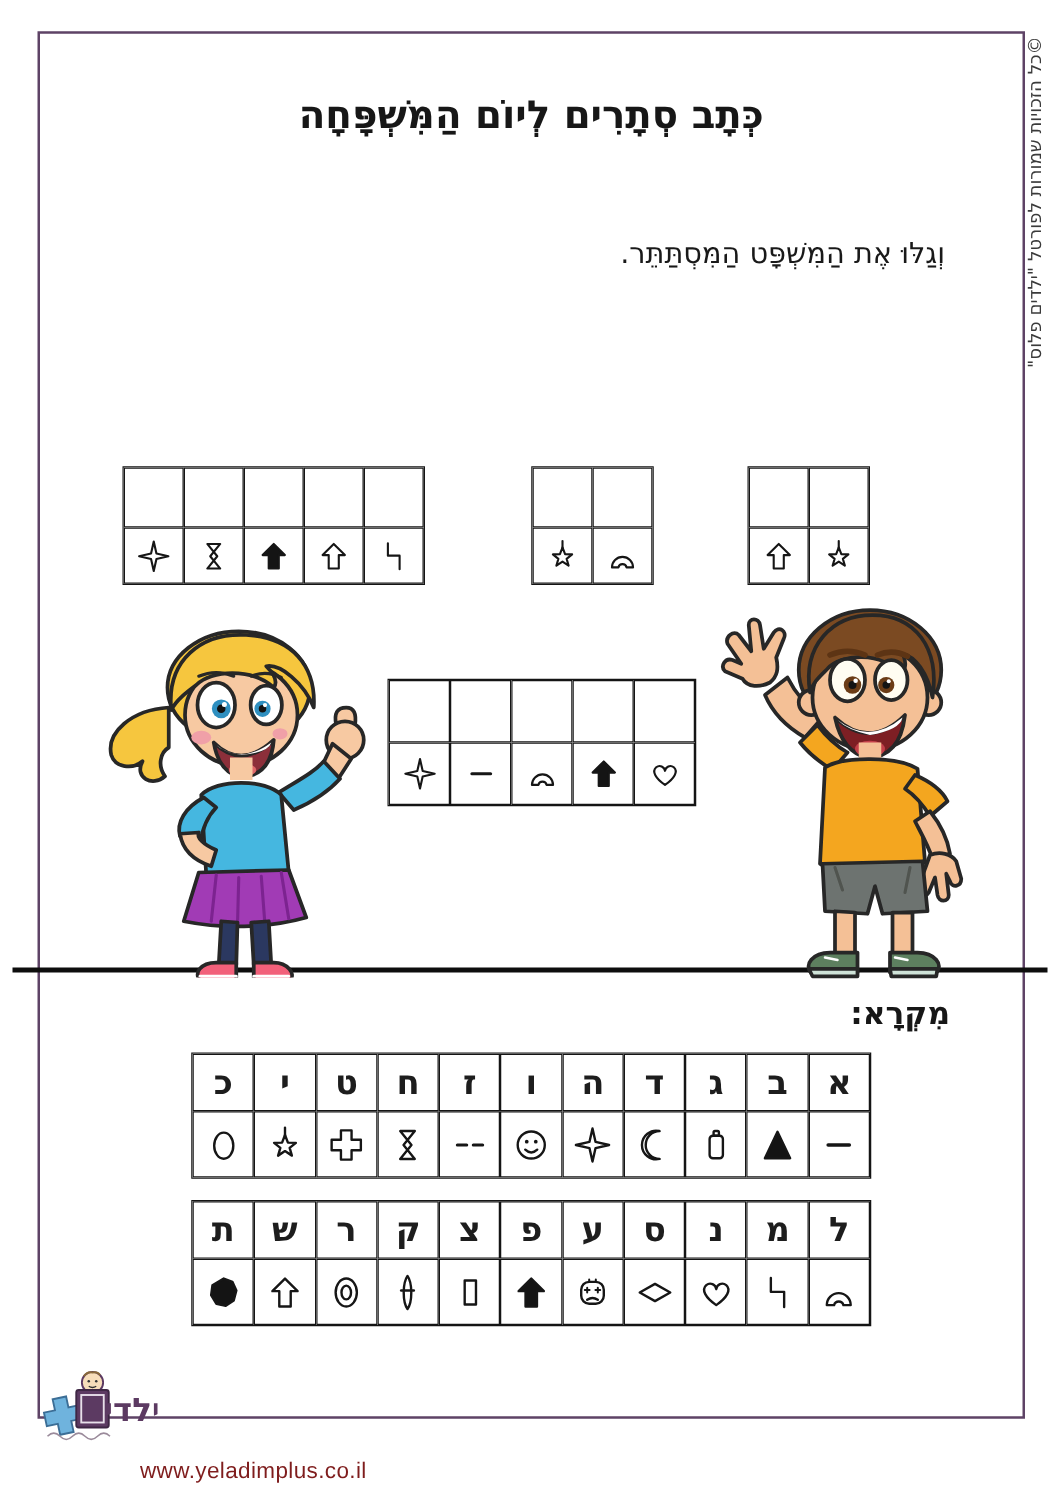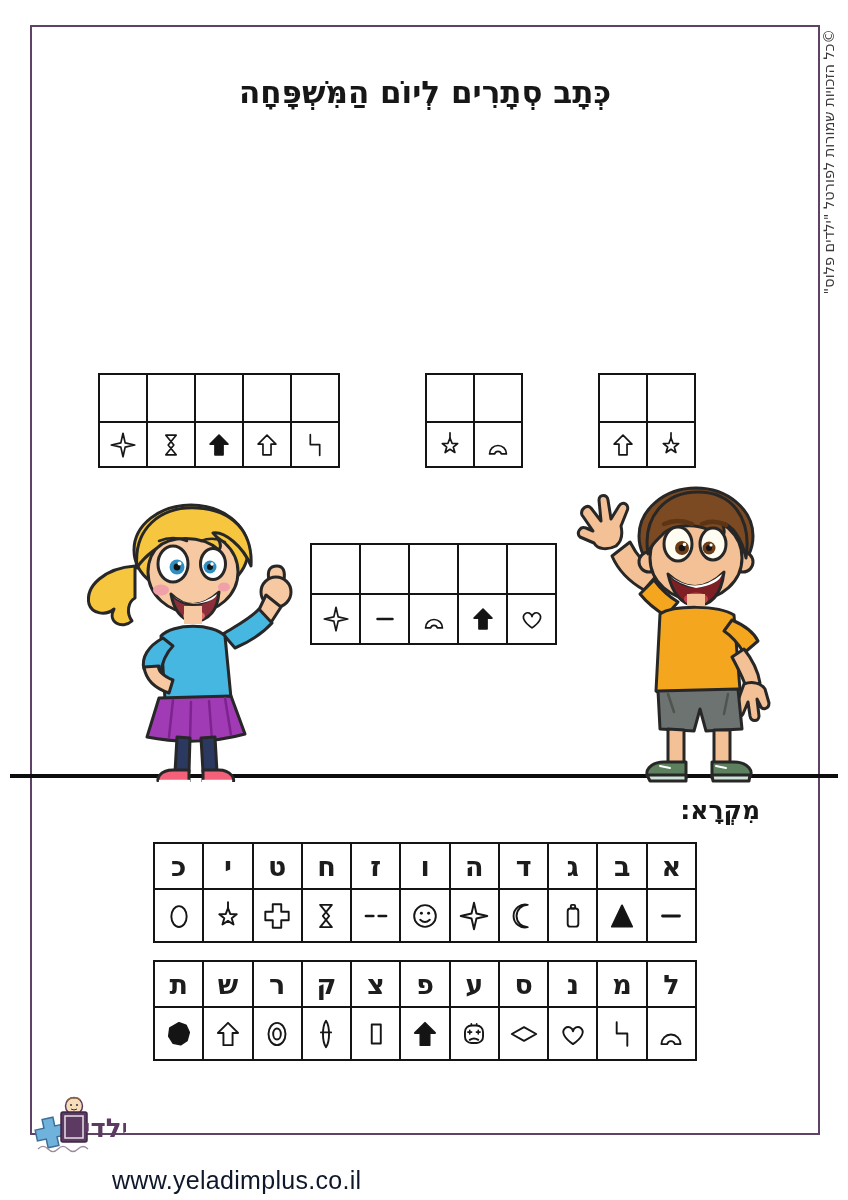--- a/index.html
+++ b/index.html
@@ -47,37 +47,38 @@
   .legend .lrow.syms .lcell{height:51px;}
   .legend .lcell svg{width:34px;height:34px;}
   
   .divider{position:absolute;left:10px;top:774px;width:828px;height:4px;background:#0d0d0d;z-index:1;}
   .kid{position:absolute;z-index:2;}
   .kid svg{display:block;}
   
   .logo{position:absolute;left:34px;top:1094px;width:92px;height:62px;}
   .website{
     position:absolute;left:112px;top:1166px;font-family:"Liberation Sans","DejaVu Sans",sans-serif;
-    font-size:25px;color:#0f172a;letter-spacing:0.3px;
+    font-size:18px;color:#7f1d1d;letter-spacing:0.3px;
   }
   
   .copyright{
     position:absolute;width:400px;left:629px;top:221px;
     transform:rotate(-90deg);direction:rtl;text-align:right;
     font-size:14.5px;color:#3a3a3a;white-space:nowrap;
   }
 </style>
 </head>
 <body>
 
 <div class="frame"></div>
 
 <h1 class="title">כְּתָב סְתָרִים לְיוֹם הַמִּשְׁפָּחָה</h1>
 
 <div class="instructions">
+  <p>וְגַלּוּ אֶת הַמִּשְׁפָּט הַמִּסְתַּתֵּר.</p>
 </div>
 
 <div class="pgrid gA">
     <div class="grow top" style="grid-template-columns: repeat(2, 1fr);">
       <div class="cell empty"></div>
       <div class="cell empty"></div>
     </div>
     <div class="grow bot" style="grid-template-columns: repeat(2, 1fr);">
       <div class="cell sym">
         <svg class="sym-svg" viewBox="0 0 32 32">

